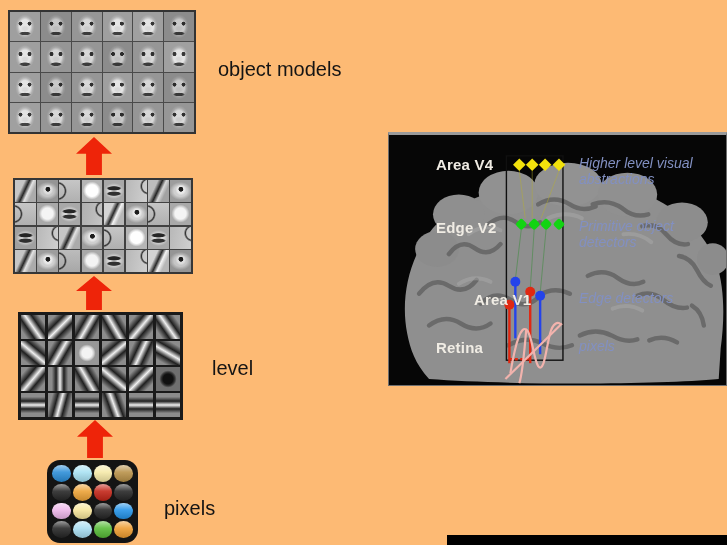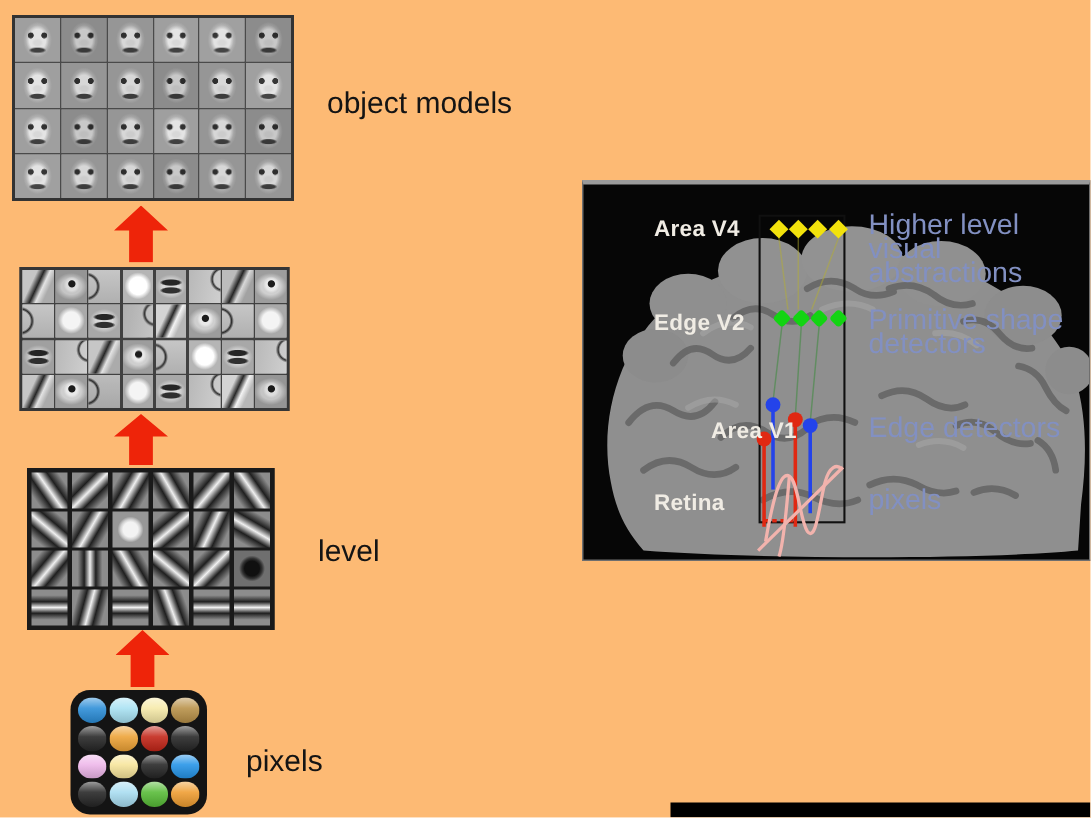--- a/index.html
+++ b/index.html
@@ -98,28 +98,28 @@
 
   
   .pipe-label{position:absolute;color:#141414;font-size:20px;line-height:25px;white-space:pre-line;}
   #label-models{left:218px;top:57px;}
   #label-parts{left:218px;top:187px;}
   #label-edges{left:212px;top:356px;}
   #label-pixels{left:164px;top:496px;}
 
   
   #brain-panel{
-    position:absolute;left:388px;top:120px;width:339px;height:254px;
+    position:absolute;left:388px;top:132px;width:339px;height:254px;
     background:#060606;box-sizing:border-box;
     border:1px solid #6e6e6e;border-top:3px solid #9a9a9a;
   }
   #brain-svg{position:absolute;left:0;top:0;width:100%;height:100%;}
   .area-label{position:absolute;left:47px;font-size:15px;font-weight:600;letter-spacing:.2px;}
   #area-v4{top:21px;} #area-v2{top:84px;} #area-v1{top:156px;margin-left:38px;} #area-retina{top:204px;}
-  .desc-label{position:absolute;left:190px;font-size:19px;line-height:16px;white-space:pre-line;}
+  .desc-label{position:absolute;left:190px;font-size:14px;line-height:16px;white-space:pre-line;font-style:italic;}
   #desc-v4{top:20px;} #desc-v2{top:83px;} #desc-v1{top:155px;} #desc-retina{top:203px;}
 
   
   #bottom-bar{position:absolute;left:447px;top:535px;width:280px;height:10px;background:#000;}
 </style>
 </head>
 <body>
 
 <div id="canvas">
 
@@ -329,21 +329,21 @@
       </g>
     </svg>
 
     <div id="area-v4" class="area-label" style="color: rgb(240, 236, 228);">Area V4</div>
     <div id="area-v2" class="area-label" style="color: rgb(240, 236, 228);">Edge V2</div>
     <div id="area-v1" class="area-label" style="color: rgb(240, 236, 228);">Area V1</div>
     <div id="area-retina" class="area-label" style="color: rgb(240, 236, 228);">Retina</div>
 
     <div id="desc-v4" class="desc-label" style="color: rgb(130, 144, 194);">Higher level visual
 abstractions</div>
-    <div id="desc-v2" class="desc-label" style="color: rgb(130, 144, 194);">Primitive shape
+    <div id="desc-v2" class="desc-label" style="color: rgb(130, 144, 194);">Primitive object
 detectors</div>
     <div id="desc-v1" class="desc-label" style="color: rgb(130, 144, 194);">Edge detectors</div>
     <div id="desc-retina" class="desc-label" style="color: rgb(130, 144, 194);">pixels</div>
   </div>
 
   <div id="bottom-bar"></div>
 
 </div>
 
 </body></html>

